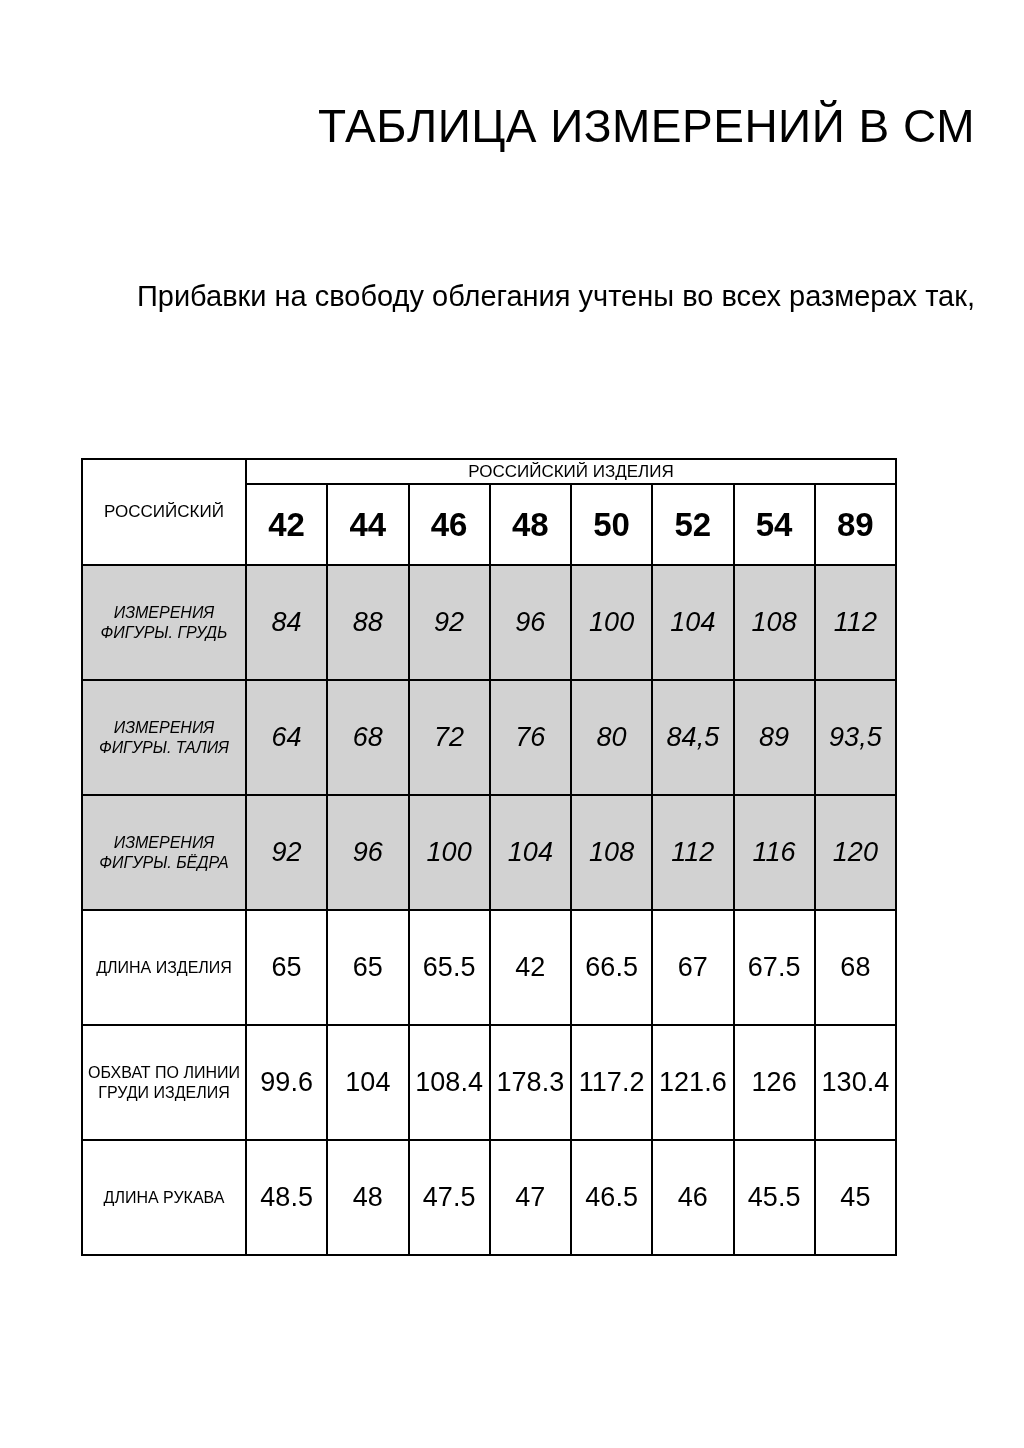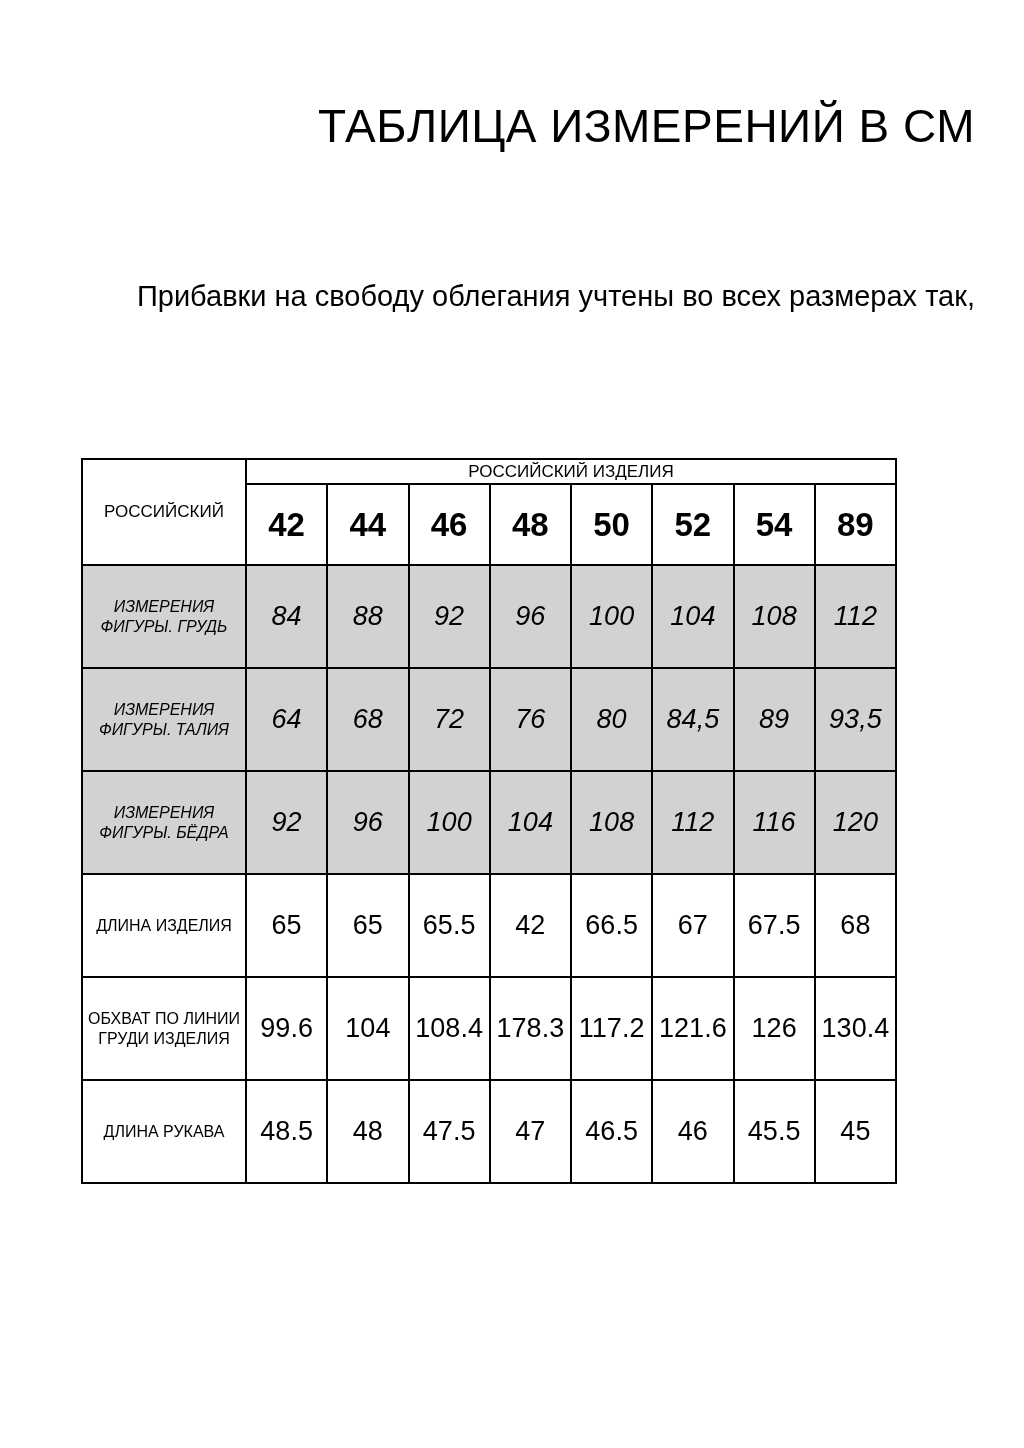--- a/index.html
+++ b/index.html
@@ -56,21 +56,21 @@
   .size-table td {
     border: 2px solid #000000;
     padding: 0;
     text-align: center;
     vertical-align: middle;
     font-weight: normal;
     overflow: hidden;
   }
   tr.group-row { height: 25px; }
   tr.sizes-row { height: 81px; }
-  tr.data-row  { height: 103px; margin-left: 38px; }
+  tr.data-row  { height: 115px; margin-left: 38px; }
   .group-header {
     font-size: 17px;
   }
   .corner-header {
     font-size: 17px;
   }
   .sizes-row th {
     font-size: 33px;
     font-weight: bold;
   }

